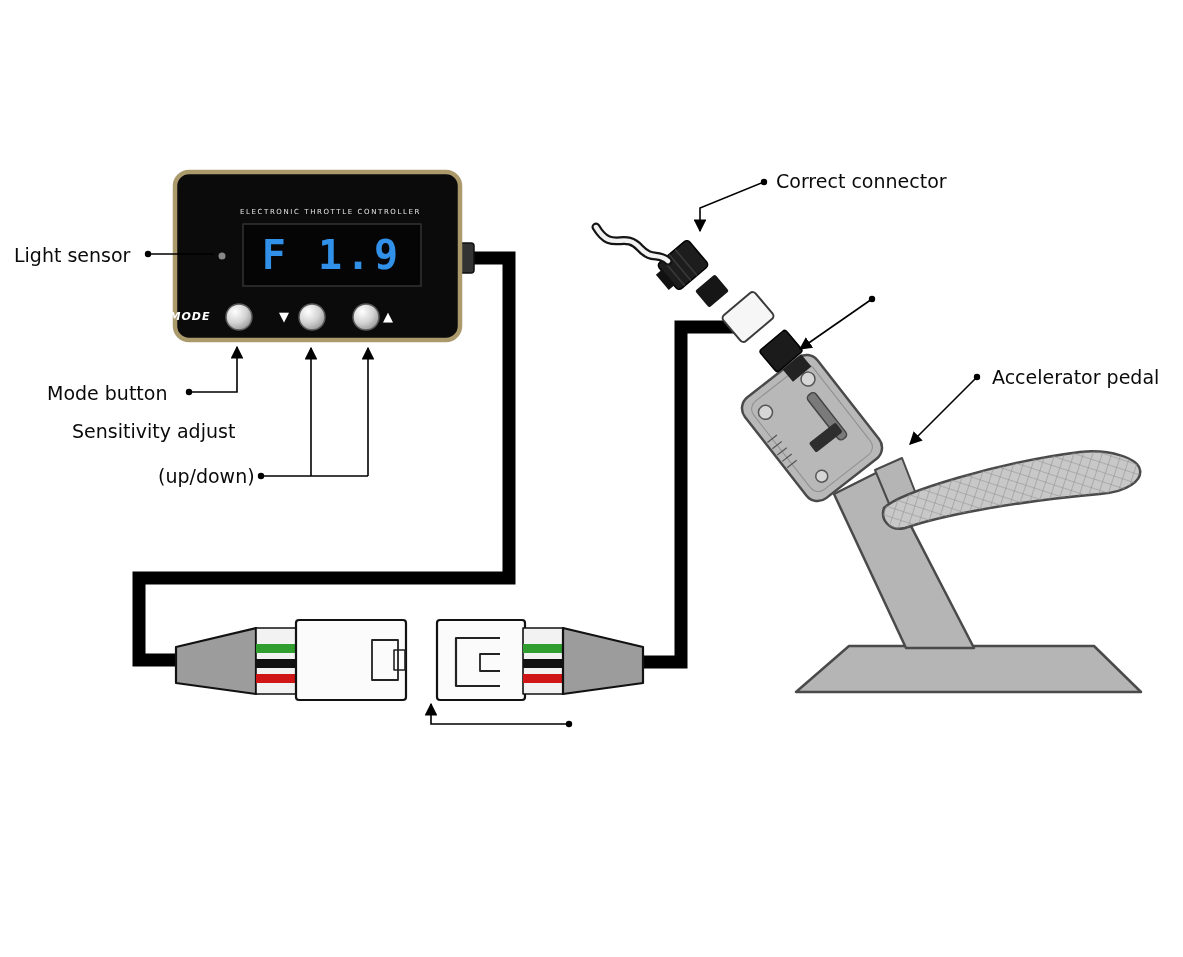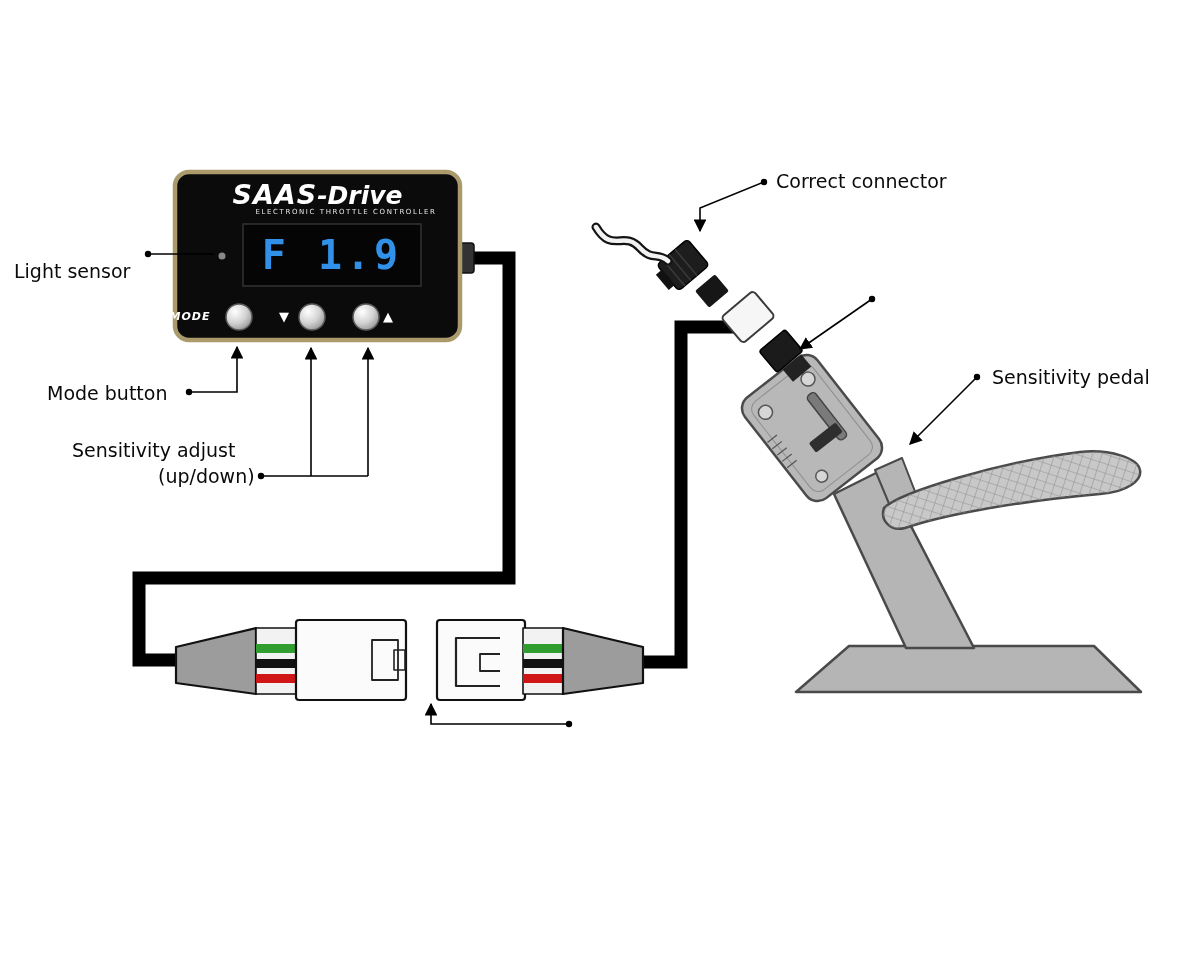--- a/index.html
+++ b/index.html
@@ -15,21 +15,21 @@
     position:absolute;left:175px;top:179px;width:285px;text-align:center;
     color:#ffffff;white-space:nowrap;
   }
   .brand{
     font-style:italic;font-weight:bold;font-size:27px;letter-spacing:1px;
   }
   .brand-suffix{
     font-style:italic;font-weight:bold;font-size:25px;letter-spacing:0;
   }
   .device-subtitle{
-    position:absolute;left:240px;top:208px;width:212px;text-align:center;
+    position:absolute;left:240px;top:208px;width:212px;
     color:#e6e6e6;font-size:7px;letter-spacing:1.6px;white-space:nowrap;
   }
   .display-text{
     position:absolute;left:243px;top:224px;width:178px;height:62px;
     display:flex;align-items:center;justify-content:center;
     font-family:"DejaVu Sans Mono","Liberation Mono",monospace;
     font-weight:bold;font-size:40px;letter-spacing:4px;color:#3190e8;
   }
   .mode-label{
     position:absolute;left:168px;top:310px;width:44px;text-align:center;
@@ -177,29 +177,26 @@
       <circle cx="148" cy="254" r="3.2"></circle>
       <circle cx="189" cy="392" r="3.2"></circle>
       <circle cx="261" cy="476" r="3.2"></circle>
       <circle cx="764" cy="182" r="3.2"></circle>
       <circle cx="872" cy="299" r="3.2"></circle>
       <circle cx="977" cy="377" r="3.2"></circle>
       <circle cx="569" cy="724" r="3.2"></circle>
     </g>
   </svg>
 
-  <div class="device-logo">
-    <span class="brand">SAAS</span><span class="brand-suffix">-Drive</span>
-  </div>
   <div class="device-subtitle">ELECTRONIC THROTTLE CONTROLLER</div>
   <div class="display-text">F 1.9</div>
   <div class="mode-label">MODE</div>
   <span class="btn-glyph glyph-down">▼</span>
   <span class="btn-glyph glyph-up">▲</span>
 
-  <div class="lbl" style="left:14px;top:260px">Light sensor</div>
+  <div class="lbl" style="left:14px;top:244px">Light sensor</div>
   <div class="lbl" style="left:47px;top:382px">Mode button</div>
-  <div class="lbl" style="left:72px;top:439px">Sensitivity adjust</div>
+  <div class="lbl" style="left:72px;top:420px">Sensitivity adjust</div>
   <div class="lbl" style="left:158px;top:465px">(up/down)</div>
   <div class="lbl" style="left:776px;top:170px">Correct connector</div>
-  <div class="lbl" style="left:992px;top:366px">Sensitivity pedal</div>
+  <div class="lbl" style="left:992px;top:366px">Accelerator pedal</div>
 
 </div>
 
 </body></html>

